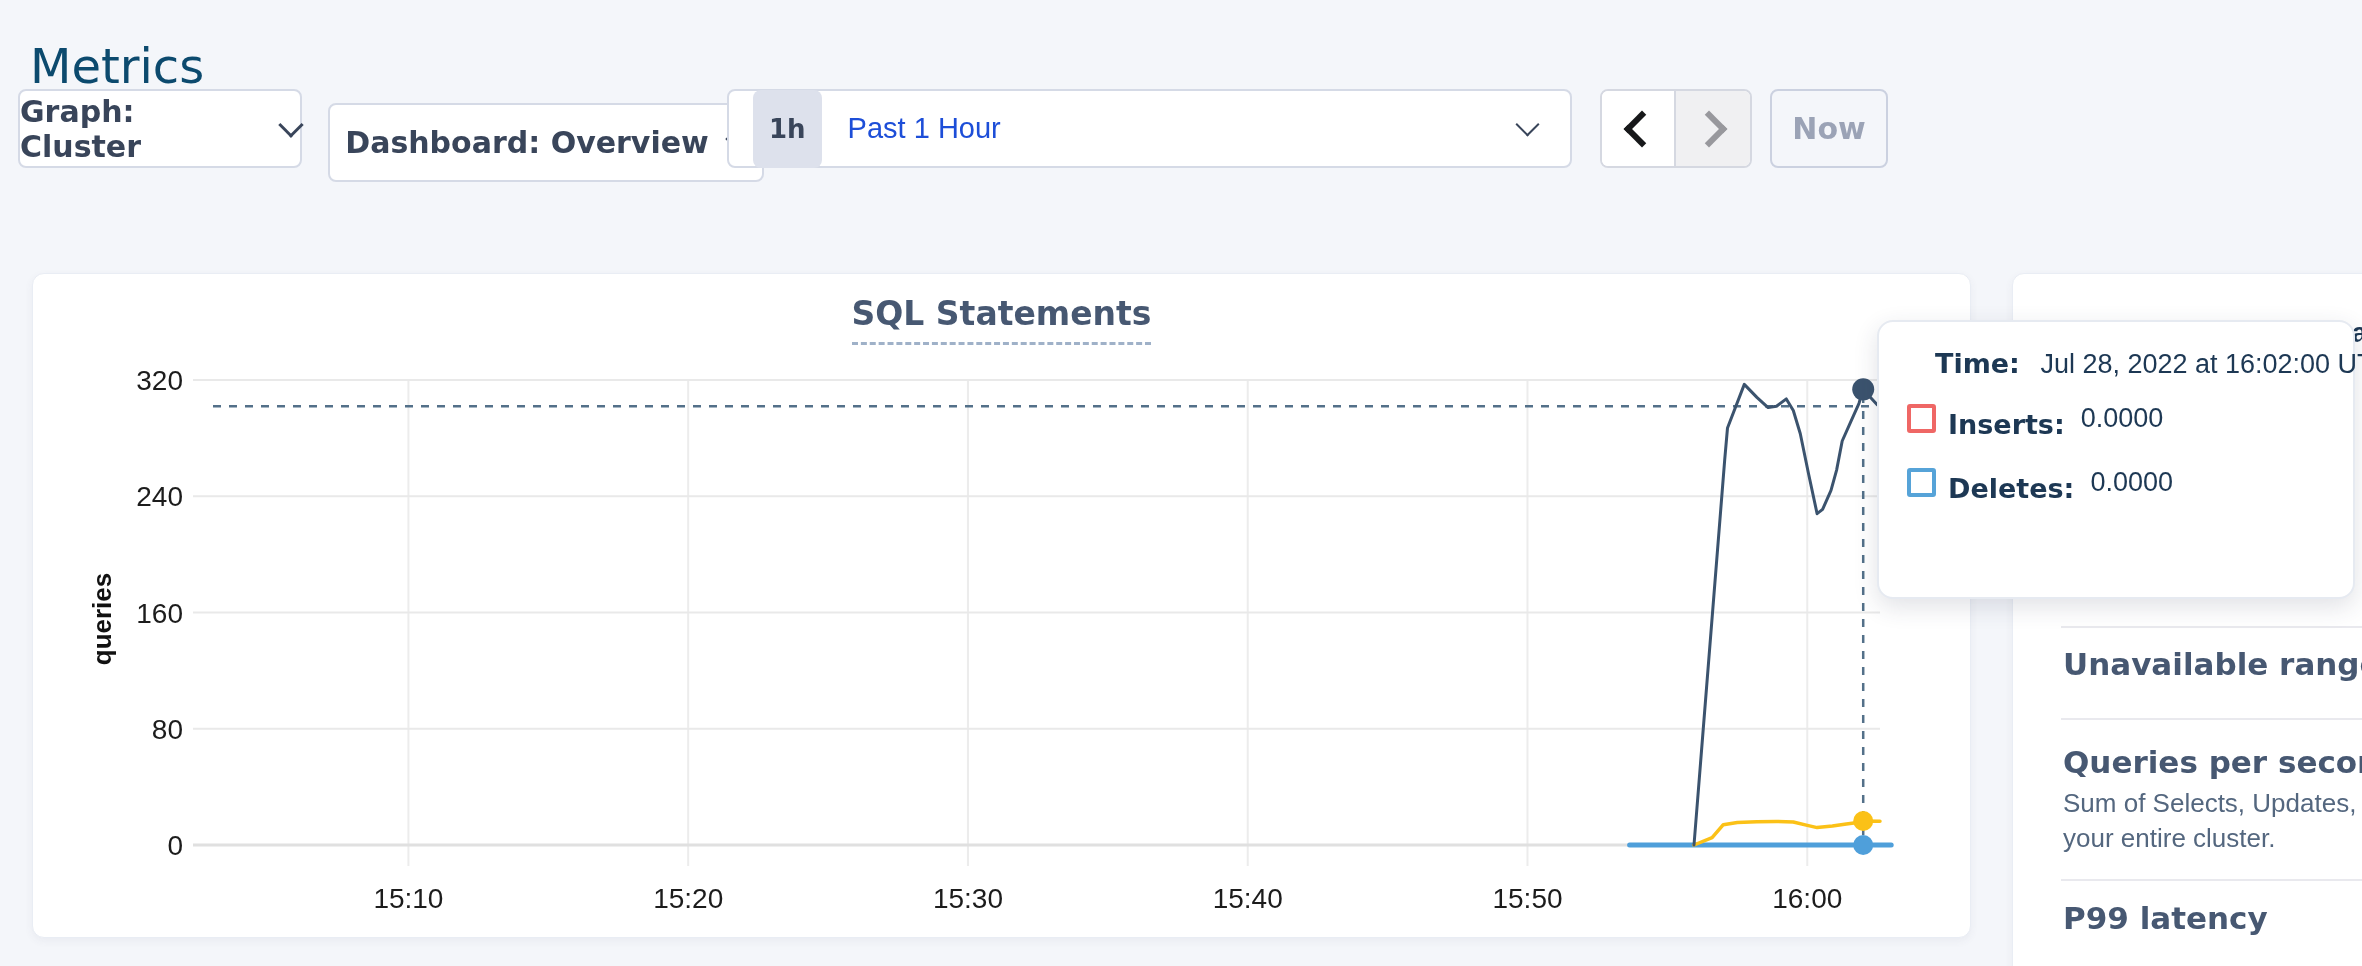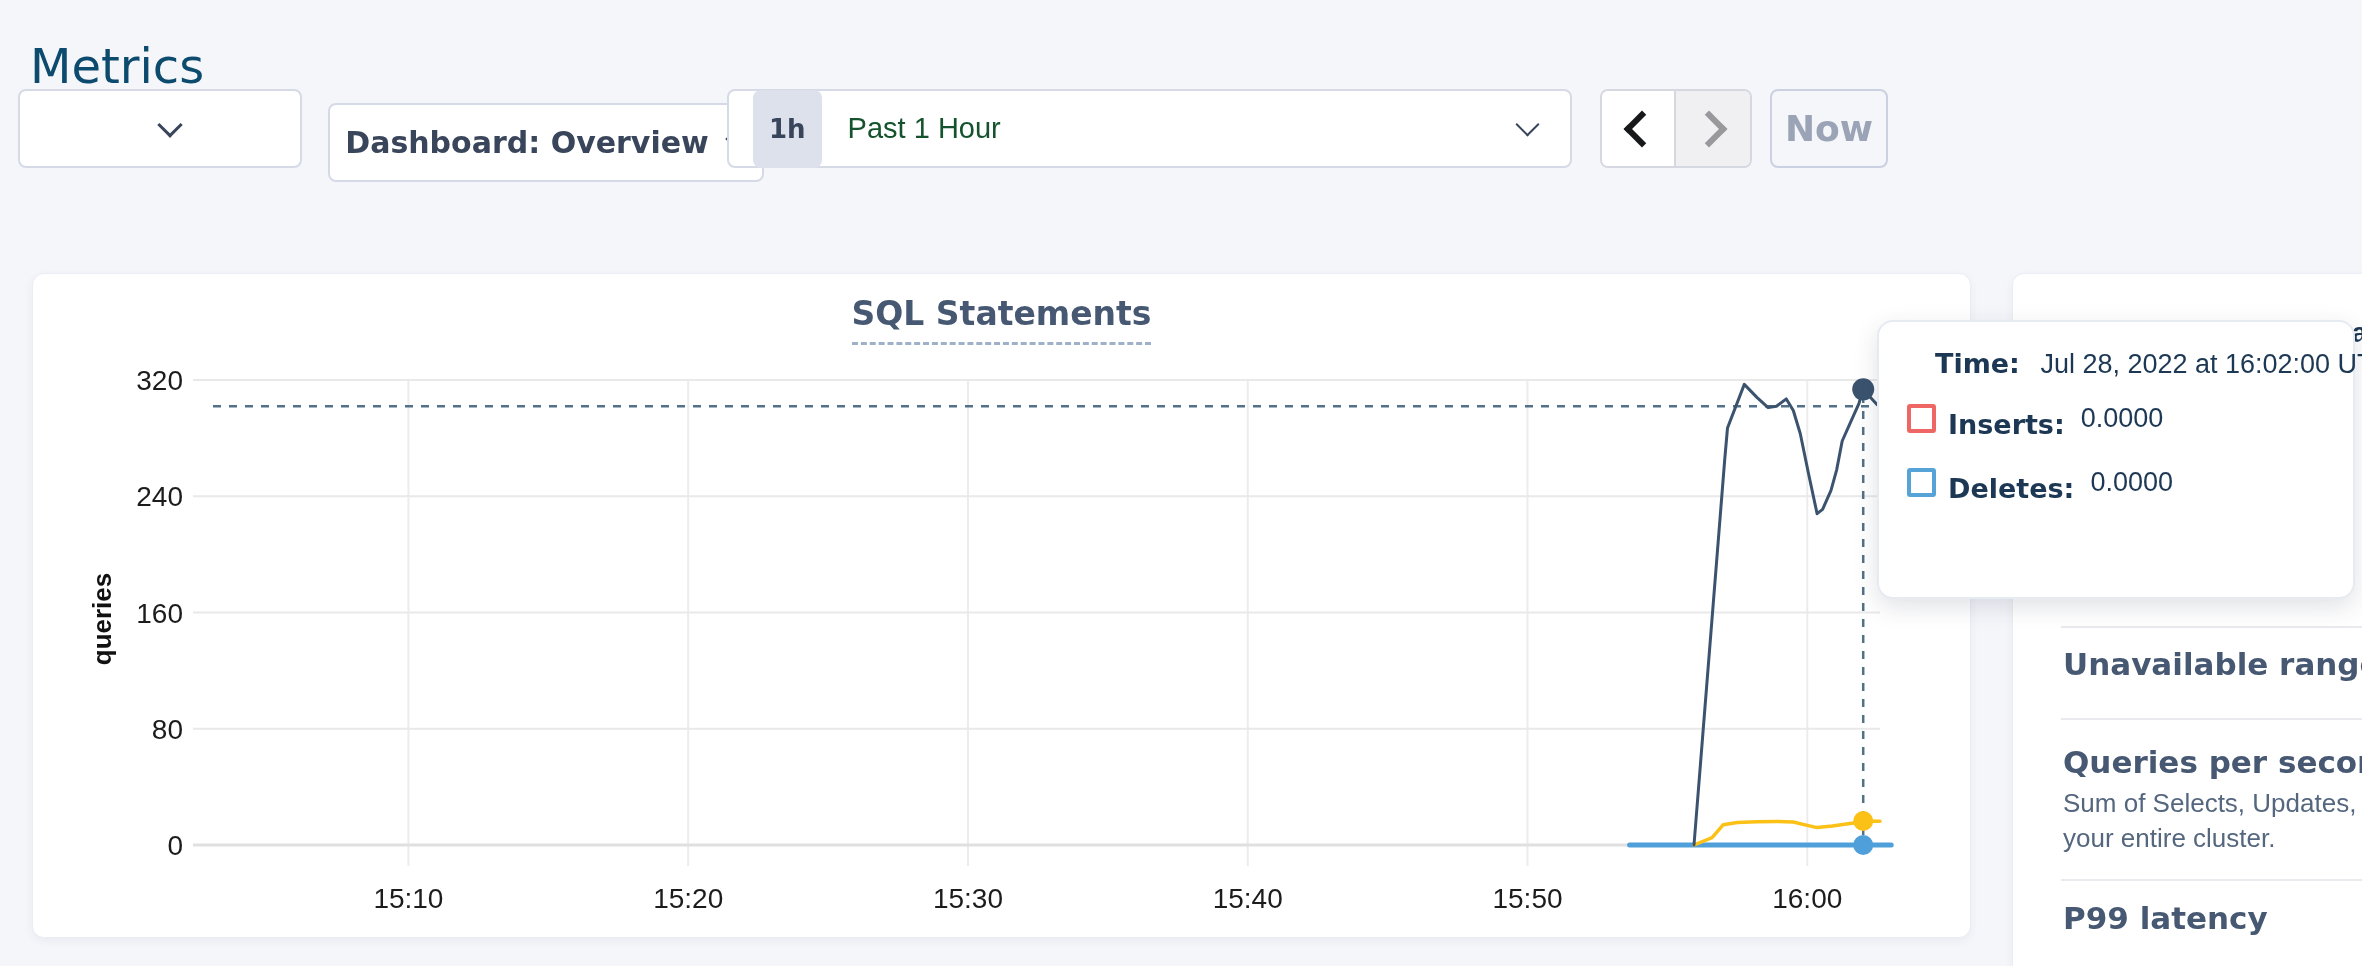--- a/index.html
+++ b/index.html
@@ -12,31 +12,31 @@
   
   .dd{display:flex;align-items:center;justify-content:center;background:#fff;border:2px solid #d5dae6;border-radius:8px;height:79px;box-sizing:border-box;cursor:pointer;font-family:"DejaVu Sans","Liberation Sans",sans-serif;}
   .dd .lbl{font-size:30px;font-weight:600;color:#39455a;}
   .chev-down{width:15px;height:15px;border-right:3.5px solid #39455a;border-bottom:3.5px solid #39455a;transform:rotate(45deg);display:inline-block;margin-left:20px;margin-top:-8px;}
   .chev-down.thin{border-width:2.5px;}
   #graph-dd{left:18px;top:89px;width:284px;}
   #dashboard-dd{left:328px;top:103px;width:436px;}
 
   #time-select{left:727px;top:89px;width:845px;height:79px;background:#fff;border:2px solid #d5dae6;border-radius:8px;box-sizing:border-box;display:flex;align-items:center;cursor:pointer;}
   #time-badge{background:#dde1ec;border-radius:8px;margin-left:24px;padding:24px 16px;font-size:26px;font-weight:700;color:#39455a;font-family:"DejaVu Sans",sans-serif;}
-  #time-label{font-size:29px;color:#14532d;margin-left:26px;flex:1;}
+  #time-label{font-size:29px;color:#1d4ed8;margin-left:26px;flex:1;}
   #time-select .chev-down{margin-right:34px;margin-left:0;}
 
   #arrow-group{left:1600px;top:89px;width:152px;height:79px;border:2px solid #d5d8e1;border-radius:8px;box-sizing:border-box;display:flex;overflow:hidden;background:#fff;}
   .arrow-cell{width:50%;height:100%;display:flex;align-items:center;justify-content:center;border:none;background:#fff;cursor:pointer;padding:0;}
   .arrow-cell.prev{border-right:2px solid #d5d8e1;box-sizing:border-box;}
   .arrow-cell.next{background:#f0f0f2;cursor:default;}
   .chev-left{width:20px;height:20px;border-left:6px solid #17181a;border-bottom:6px solid #17181a;transform:rotate(45deg);margin-left:8px;}
   .chev-right{width:20px;height:20px;border-right:6px solid #98989d;border-top:6px solid #98989d;transform:rotate(45deg);margin-right:8px;}
 
-  #now-btn{left:1770px;top:89px;width:118px;height:79px;background:transparent;border:2px solid #cbd1e0;border-radius:8px;box-sizing:border-box;font-size:36px;font-weight:600;color:#9ba3b6;display:flex;align-items:center;justify-content:center;cursor:default;font-family:"DejaVu Sans",sans-serif;}
+  #now-btn{left:1770px;top:89px;width:118px;height:79px;background:transparent;border:2px solid #cbd1e0;border-radius:8px;box-sizing:border-box;font-size:30px;font-weight:600;color:#9ba3b6;display:flex;align-items:center;justify-content:center;cursor:default;font-family:"DejaVu Sans",sans-serif;}
 
   
   #chart-card{left:32px;top:273px;width:1937px;height:663px;background:#fff;border:1px solid #e9edf4;border-radius:12px;box-shadow:0 3px 8px rgba(60,70,100,0.06);}
   #chart-title-row{position:absolute;left:0;top:20px;width:100%;text-align:center;}
   #chart-title{display:inline-block;font-size:33px;font-weight:700;color:#475872;border-bottom:3px dashed #9fb1c8;padding-bottom:9px;font-family:"DejaVu Sans","Liberation Sans",sans-serif;cursor:help;}
   #chart-svg{position:absolute;left:0;top:0;}
   .tick{font-family:"Liberation Sans","DejaVu Sans",sans-serif;font-size:28px;fill:#1c1c1c;}
   .ylab{font-family:"Liberation Sans","DejaVu Sans",sans-serif;font-size:26px;font-weight:700;fill:#111;}
 
   
@@ -53,20 +53,21 @@
   .t-label{font-size:27px;font-weight:700;color:#1d3854;font-family:"DejaVu Sans",sans-serif;margin-top:12px;}
   .t-val{font-size:27px;color:#1d3854;margin-left:16px;}
   .swatch{width:21px;height:21px;border:4px solid #000;border-radius:3px;box-sizing:content-box;background:#fff;margin-right:12px;flex:0 0 auto;}
 </style>
 </head>
 <body>
 
 <h1 id="page-title" class="abs">Metrics</h1>
 
 <div id="graph-dd" class="dd abs">
+  <span class="lbl">Graph: Cluster</span>
   <span class="chev-down"></span>
 </div>
 <div id="dashboard-dd" class="dd abs">
   <span class="lbl">Dashboard: Overview</span>
   <span class="chev-down"></span>
 </div>
 <div id="time-select" class="abs">
   <span id="time-badge">1h</span>
   <span id="time-label">Past 1 Hour</span>
   <span class="chev-down thin"></span>

